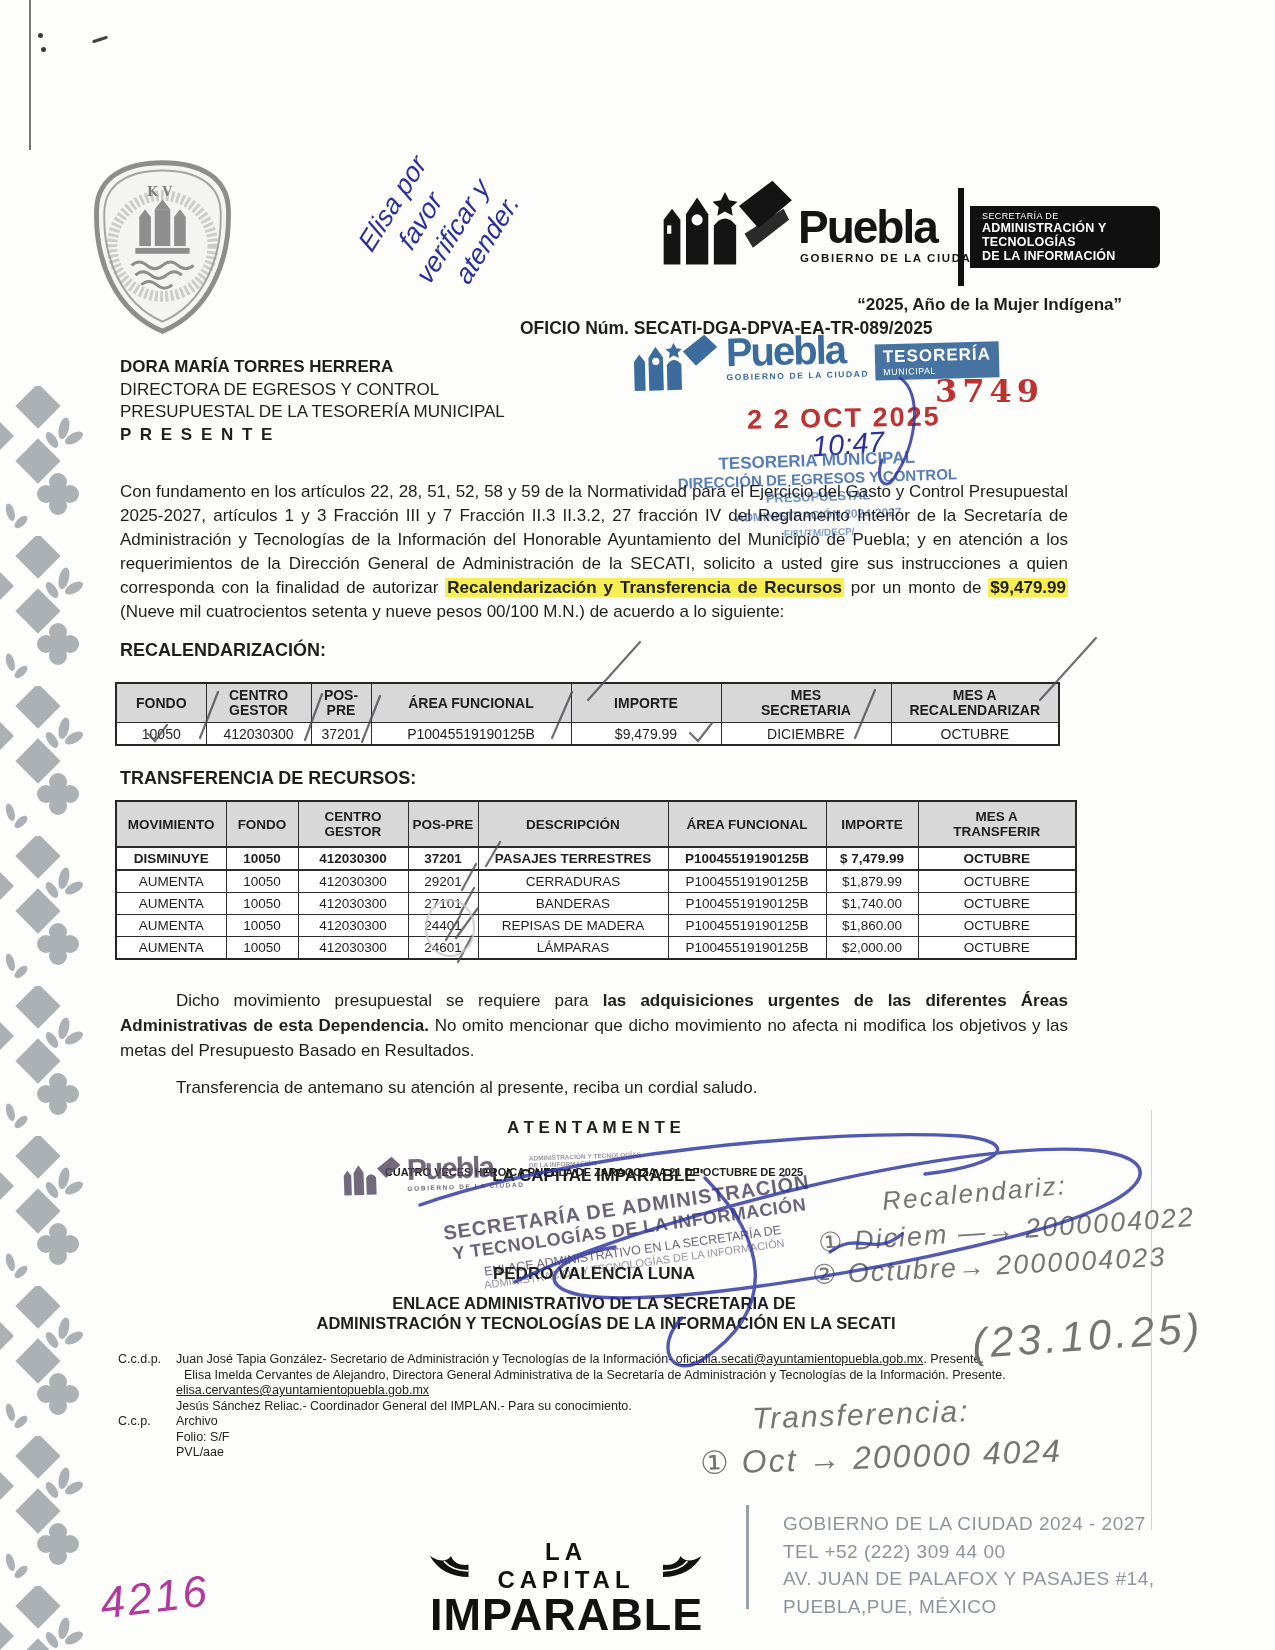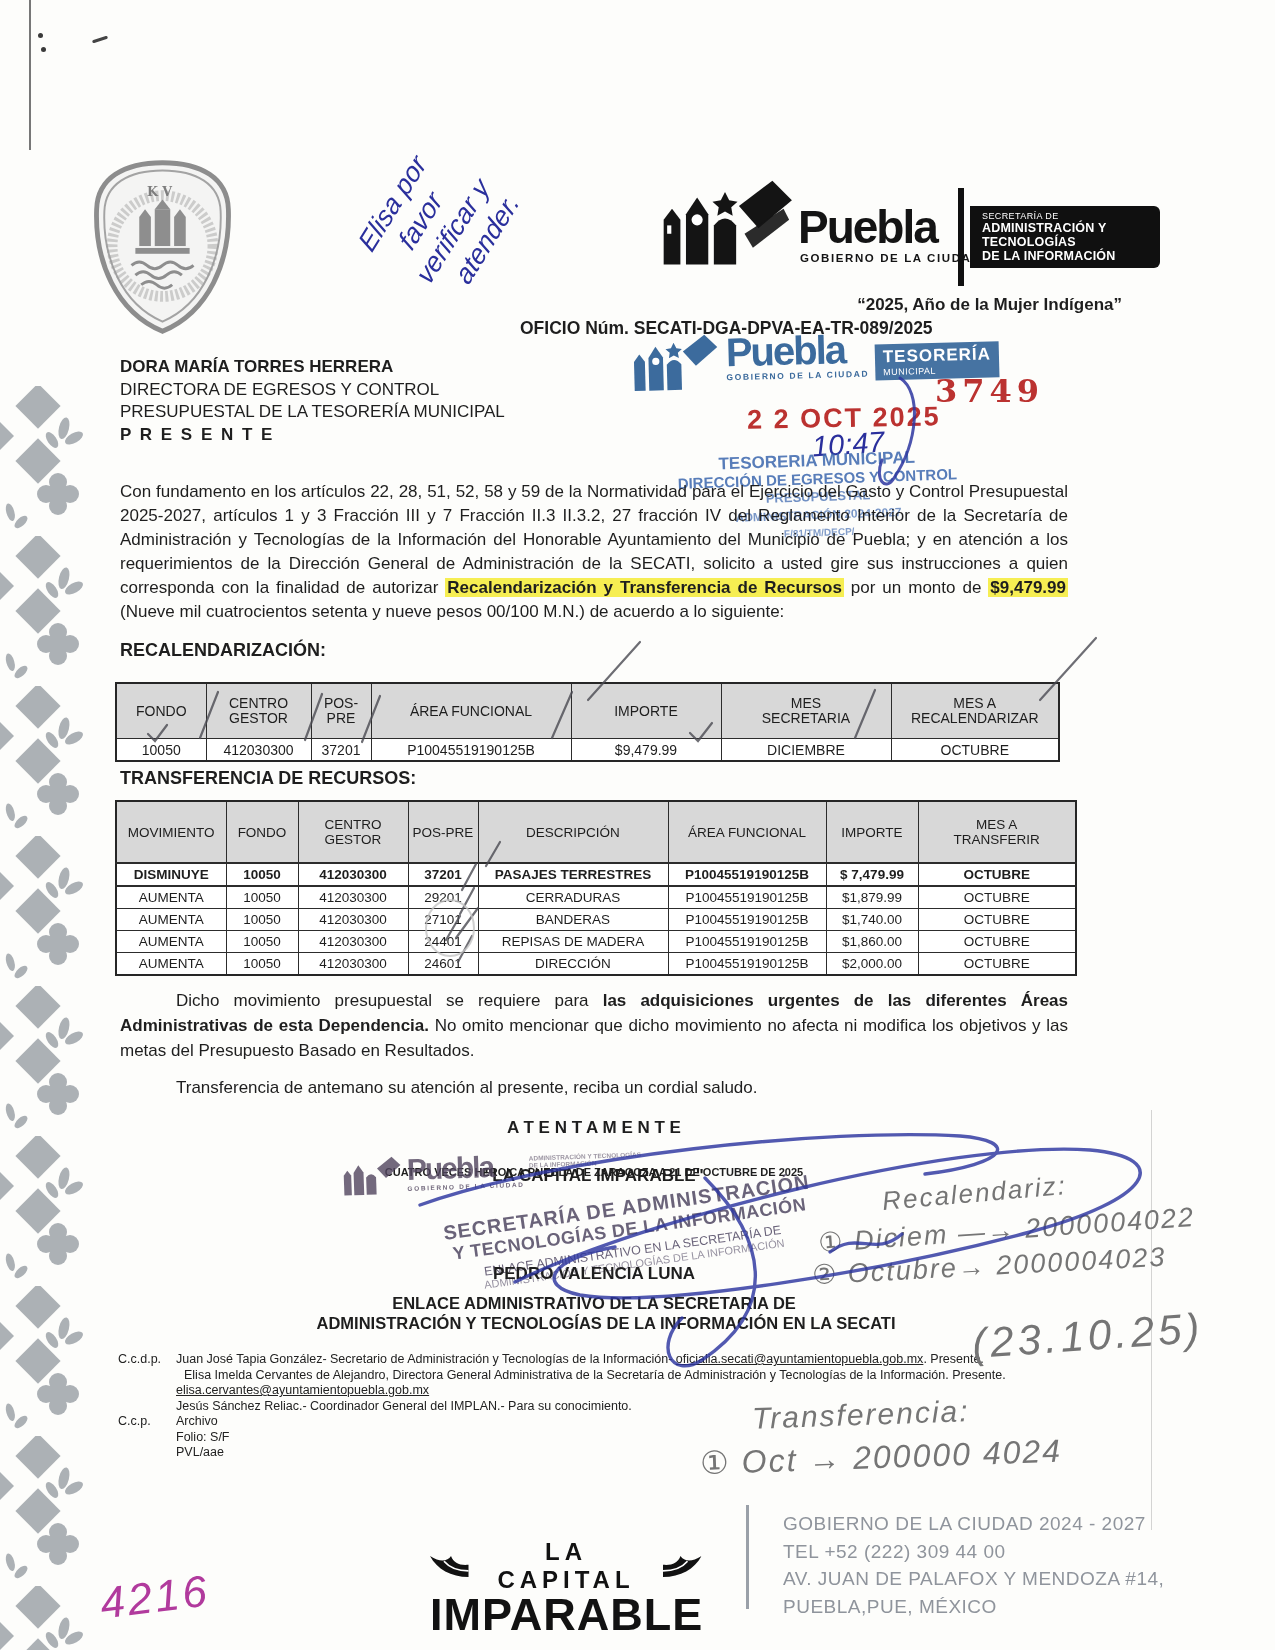--- a/index.html
+++ b/index.html
@@ -36,22 +36,22 @@
 
   .redstamp{color:#bb3230;font-weight:bold}
 
   
   .para{left:120px;width:948px;font-size:17px;line-height:24px;text-align:justify}
   .hl{background:#f6ee52;font-weight:bold;padding:0 2px}
   .sec-title{font-size:18px;font-weight:bold}
 
   
   table.doc{border-collapse:collapse;table-layout:fixed;font-size:14px;border:2.5px solid #262626;background:#fff}
-  table.doc th{background:#d8d8d8;border:1.6px solid #2c2c2c;font-weight:normal;text-align:center;
-               vertical-align:middle;white-space:pre-line;line-height:15px;padding:10px 1px}
+  table.doc th{background:#d8d8d8;border:1.6px solid #2c2c2c;font-weight:bold;text-align:center;
+               vertical-align:middle;white-space:pre-line;line-height:15px;padding:2px 1px}
   table.doc td{border:1.6px solid #2c2c2c;text-align:center;vertical-align:middle;padding:0 2px}
   table.doc tr.h34 th{height:34px}
   table.doc tr.h40 th{height:40px}
   table.doc tr.r24 td{height:21px}
   tr.heavy td{font-weight:bold;border-top-width:2.5px;border-bottom-width:2.5px}
 
   
   .purple{color:#51455e}
   .sigstamp{left:330px;top:1196px;width:600px;text-align:center;color:#564e68;
             transform:rotate(-8deg);opacity:.88;font-weight:bold}
@@ -311,21 +311,21 @@
       <td>REPISAS DE MADERA</td>
       <td>P10045519190125B</td>
       <td>$1,860.00</td>
       <td>OCTUBRE</td>
     </tr>
     <tr class="r24">
       <td>AUMENTA</td>
       <td>10050</td>
       <td>412030300</td>
       <td>24601</td>
-      <td>DIRECCIÓN</td>
+      <td>LÁMPARAS</td>
       <td>P10045519190125B</td>
       <td>$2,000.00</td>
       <td>OCTUBRE</td>
     </tr>
   </tbody>
     </table>
 
   <p class="abs para" style="top:988px;margin:0;text-indent:56px;line-height:25px"><span>Dicho movimiento presupuestal se requiere para </span><span class="b">las adquisiciones urgentes de las diferentes Áreas Administrativas de esta Dependencia.</span><span> No omito mencionar que dicho movimiento no afecta ni modifica los objetivos y las metas del Presupuesto Basado en Resultados.</span></p>
 
   <div class="abs" style="left:176px;top:1078px;font-size:17px">Transferencia de antemano su atención al presente, reciba un cordial saludo.</div>
@@ -416,21 +416,21 @@
         <path d="M44,20 C32,20 22,16 16,9" stroke="#fff" stroke-width="2" fill="none"></path>
       </svg>
     </div>
     <div class="capital" style="font-size:45px;letter-spacing:1px;line-height:42px">IMPARABLE</div>
   </div>
 
   <div class="abs divider"></div>
   <div class="abs addr" style="left:783px;top:1510px">
     <div>GOBIERNO DE LA CIUDAD 2024 - 2027</div>
     <div>TEL +52 (222) 309 44 00</div>
-    <div>AV. JUAN DE PALAFOX Y MENDOZA #14,</div>
+    <div>AV. JUAN DE PALAFOX Y PASAJES #14,</div>
     <div>PUEBLA,PUE, MÉXICO</div>
   </div>
 
   <svg class="abs" style="left:0;top:0;pointer-events:none" width="1275" height="1650">
 
     <path d="M900,378 C922,392 918,442 894,478 C886,492 874,480 882,460" stroke="#2d36a0" stroke-width="3" fill="none" opacity=".85" stroke-linecap="round"></path>
 
     <g stroke="#4a4a52" stroke-width="2.2" fill="none" opacity=".8" stroke-linecap="round">
       <path d="M148,734 l7,7 l12,-16"></path>
       <path d="M200,738 L218,692"></path>

